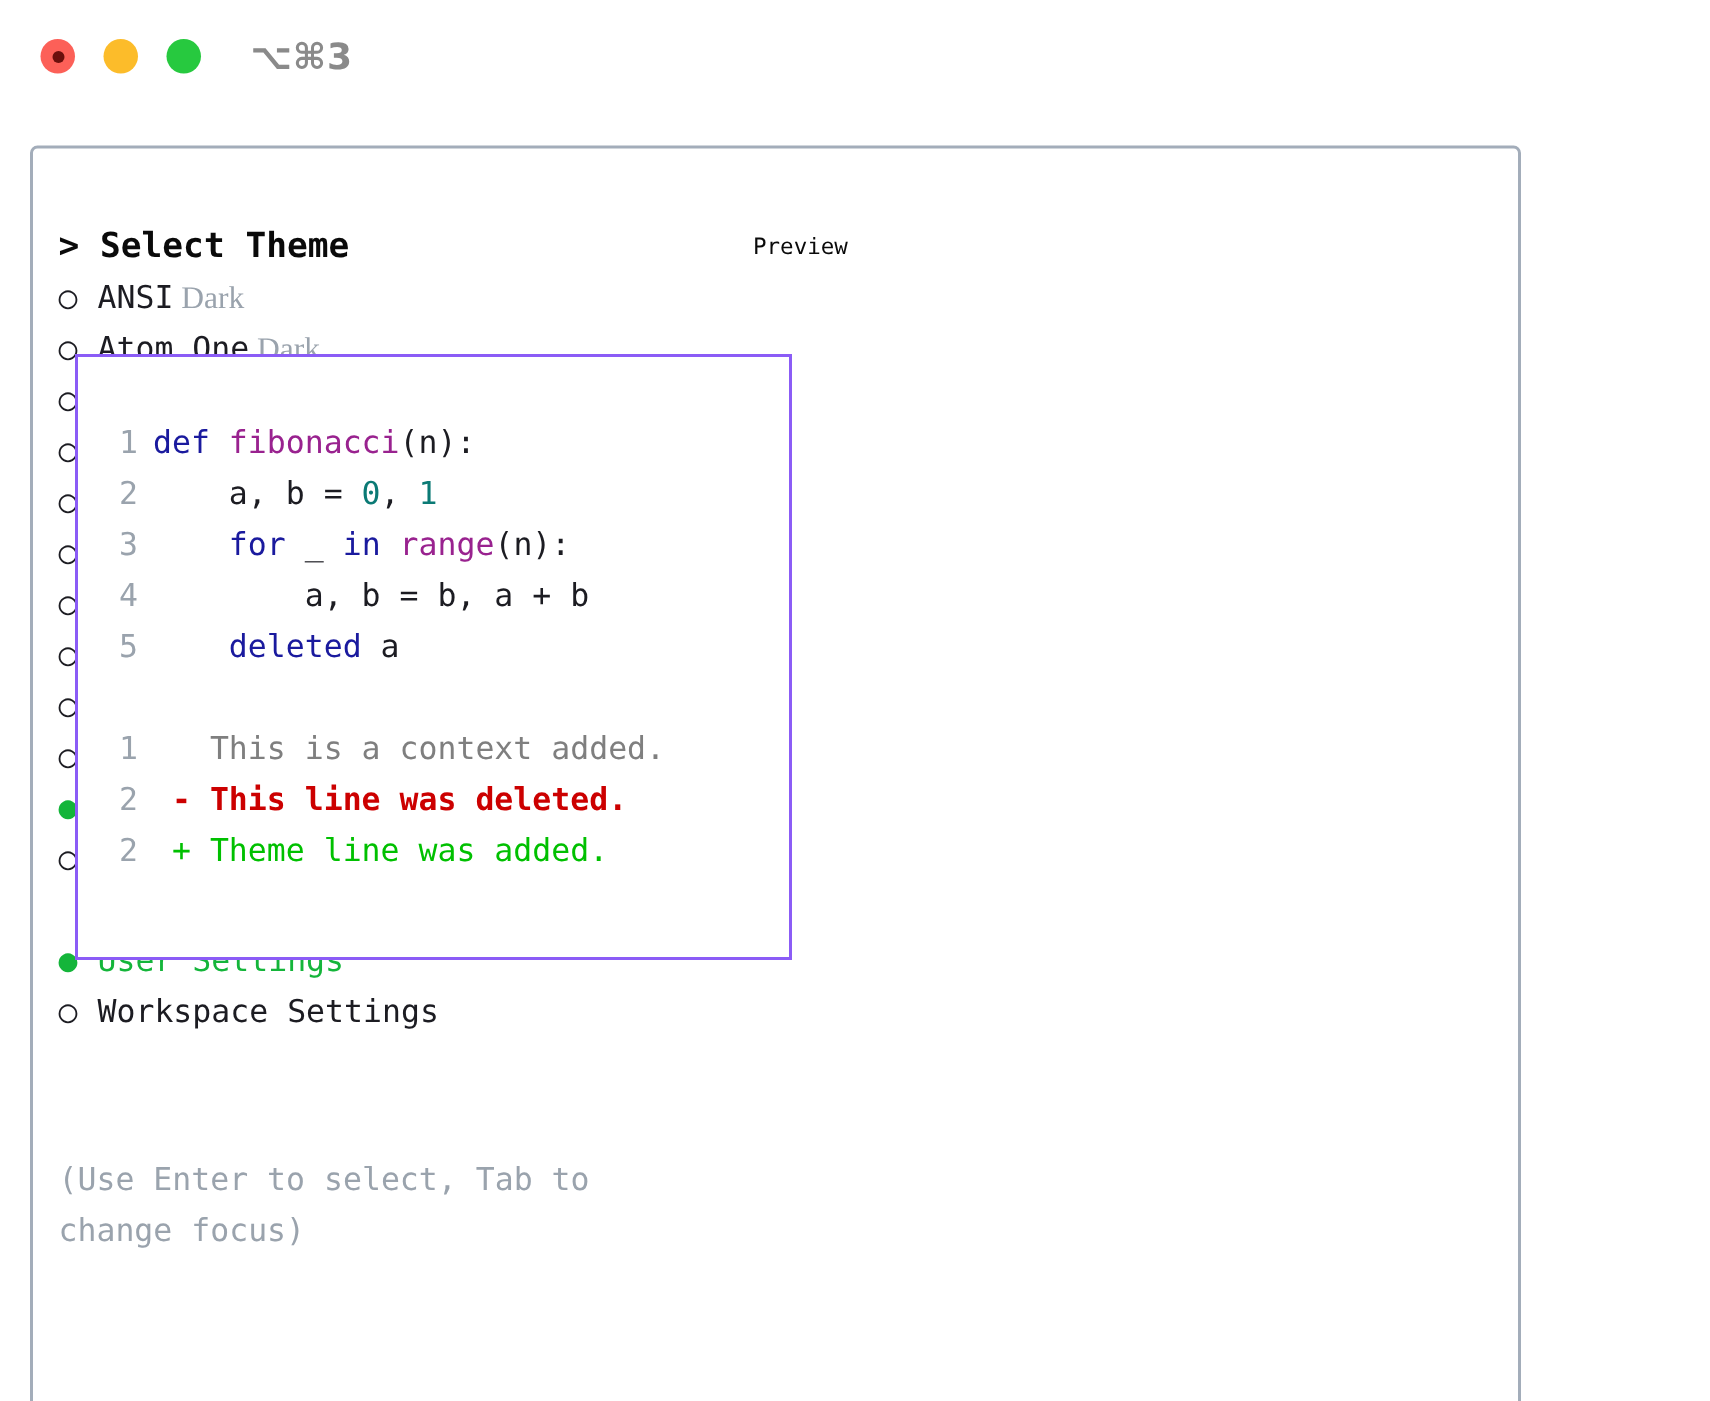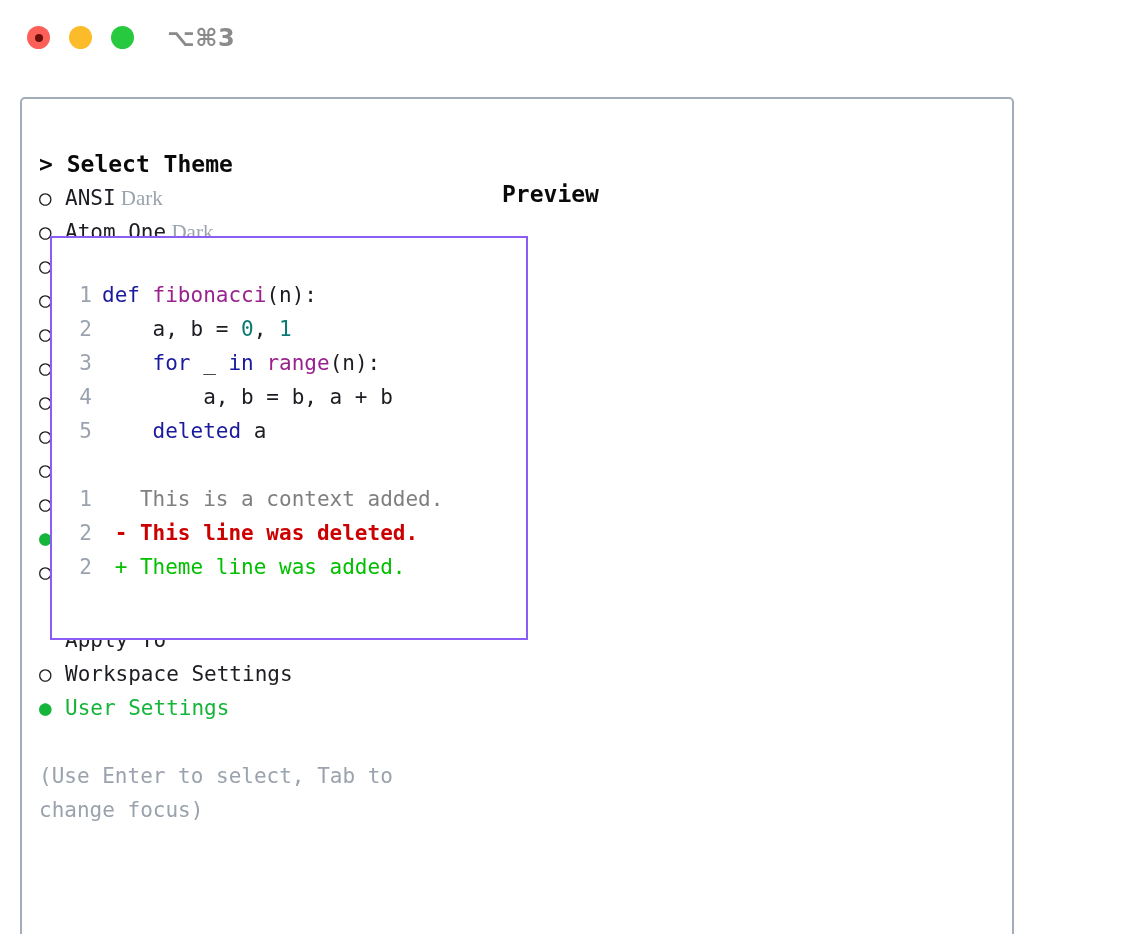--- a/index.html
+++ b/index.html
@@ -140,30 +140,30 @@
 
   .spacer-line { height: 34px; }
 
   .hint {
     font-size: 21px;
     line-height: 34px;
     color: #9aa3ad;
     width: 420px;
     white-space: pre-wrap;
     word-break: normal;
+    margin-top: 44px;
   }
 
   
   .preview-title {
-    font-size: 23px;
-    font-weight: bold;
+    font-size: 15px;
+    font-weight: normal;
     color: #0a0a0a;
     line-height: 34px;
     height: 34px;
-    margin-top: 30px;
   }
   .preview-box {
     position: absolute;
     left: 28px;
     top: 104px;
     width: 478px;
     height: 404px;
     border: 2px solid #8b5cf6;
     background: #ffffff;
     box-sizing: border-box;
@@ -224,24 +224,23 @@
           <div class="opt"><span class="marker">○</span><span class="label">ANSI Light</span><span class="cat"> Light</span></div>
           <div class="opt"><span class="marker">○</span><span class="label">Ayu Light</span><span class="cat"> Light</span></div>
           <div class="opt"><span class="marker">○</span><span class="label">Default Light</span><span class="cat"> Light</span></div>
           <div class="opt"><span class="marker">○</span><span class="label">GitHub Light</span><span class="cat"> Light</span></div>
           <div class="opt selected"><span class="marker">●</span><span class="label">Google Code</span><span class="cat"> Light</span></div>
           <div class="opt"><span class="marker">○</span><span class="label">XCode</span><span class="cat"> Light</span></div>
         </div>
 
       <div class="spacer-line"></div>
 
-      <div class="group-label"><span class="marker"> </span><span>Apply To</span></div>
       <div id="apply-list">
+          <div class="opt selected"><span class="marker">●</span><span class="label">User Settings</span></div>
           <div class="opt"><span class="marker">○</span><span class="label">Workspace Settings</span></div>
-          <div class="opt selected"><span class="marker">●</span><span class="label">User Settings</span></div>
         </div>
 
       <div class="spacer-line"></div>
 
       <div class="hint">(Use Enter to select, Tab to
 change focus)</div>
     </div>
 
     <div class="col-right">
       <div class="preview-title">Preview</div>

